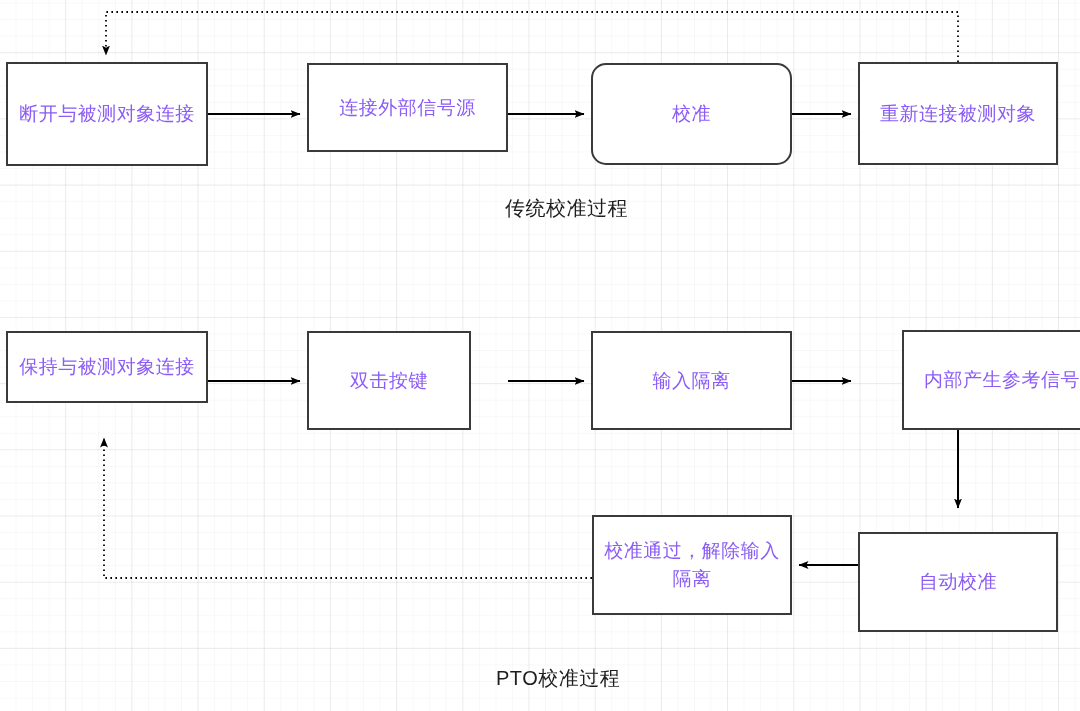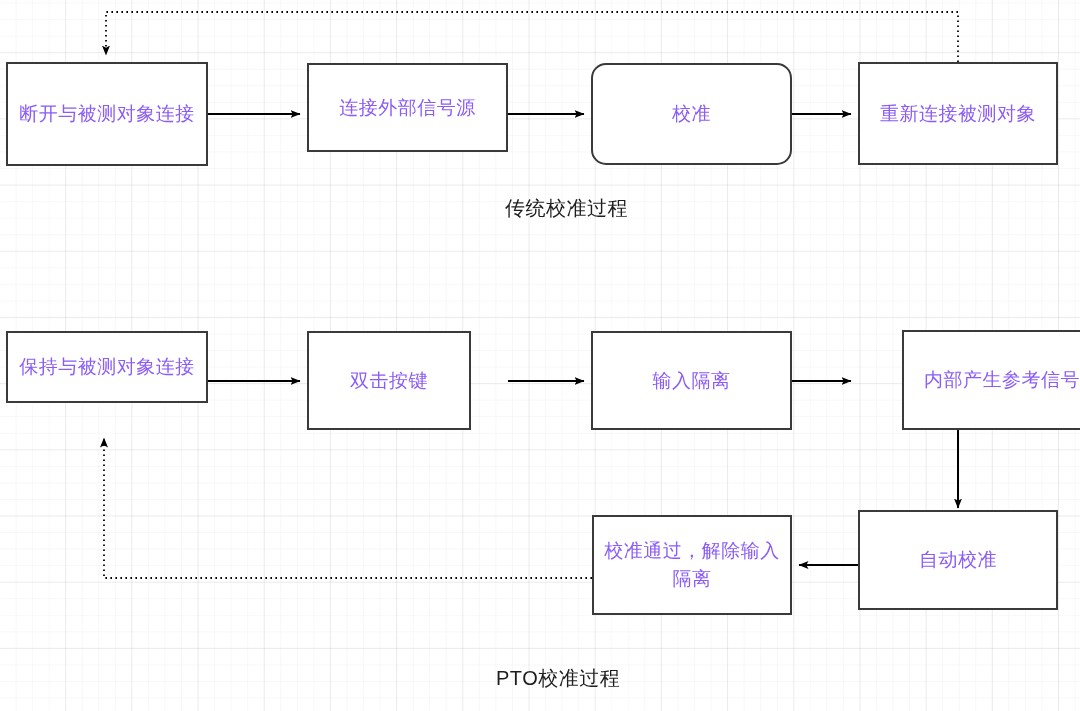--- a/index.html
+++ b/index.html
@@ -143,21 +143,21 @@
   </div>
 
   <div class="node" style="left:591px; top:331px; width:201px; height:99px;">
     <span class="node-label">输入隔离</span>
   </div>
 
   <div class="node" style="left:858px; top:330px; width:200px; height:100px;margin-left:44px;">
     <span class="node-label">内部产生参考信号</span>
   </div>
 
-  <div class="node" style="left:858px; top:510px; width:200px; height:100px;">
+  <div class="node" style="left:858px; top:532px; width:200px; height:100px;">
     <span class="node-label">自动校准</span>
   </div>
 
   <div class="node" style="left:592px; top:515px; width:200px; height:100px;">
     <span class="node-label">校准通过，解除输入
 隔离</span>
   </div>
 
   <div class="caption" style="left:468px; top:665px;margin-left:28px;">PTO校准过程</div>
 

